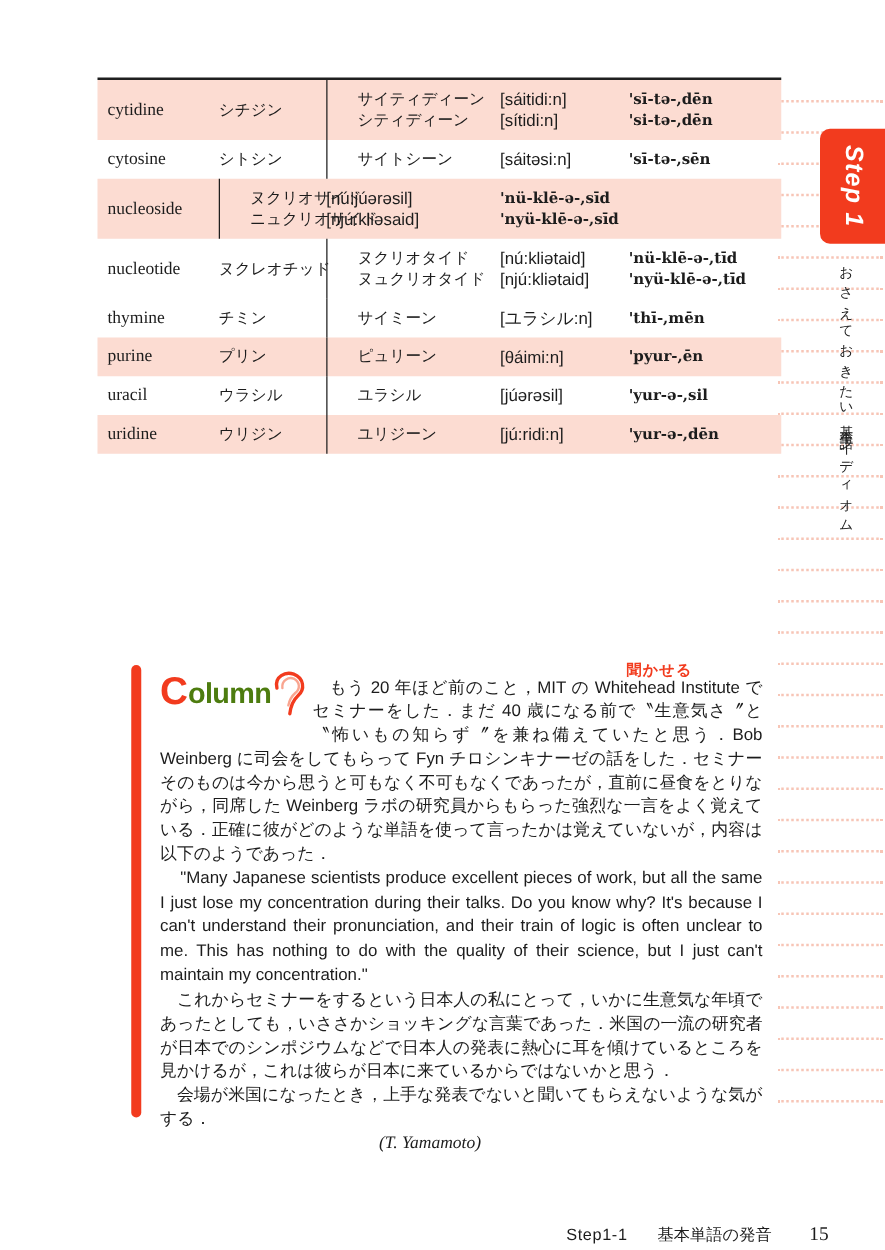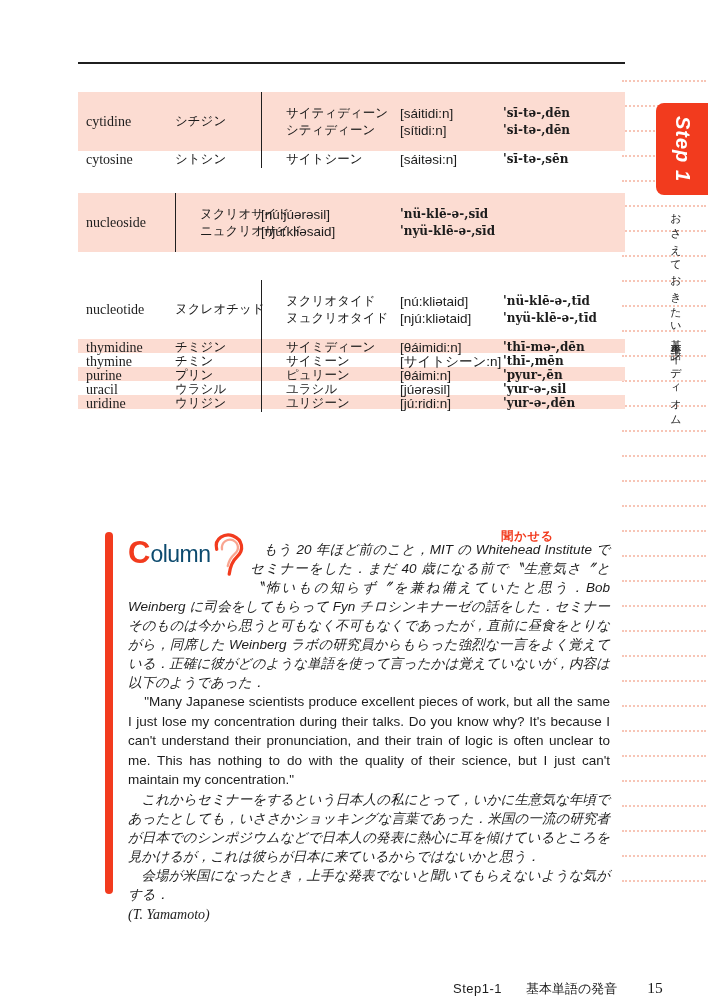--- a/index.html
+++ b/index.html
@@ -22,44 +22,44 @@
     border-radius:8px 0 0 8px;display:flex;align-items:center;justify-content:center;z-index:3;}
   .step-tab span{writing-mode:vertical-rl;font-style:italic;font-weight:bold;font-size:20px;
     color:#ffffff;letter-spacing:1px;white-space:nowrap;}
 
   
   .side-caption{position:absolute;left:668px;top:206px;writing-mode:vertical-rl;
     font-size:11px;letter-spacing:3px;color:#222;z-index:2;}
 
   
   .vocab-table{position:absolute;left:78px;top:62px;width:547px;border-top:2px solid #1f1f1f;z-index:1;}
-  .trow{display:grid;grid-template-columns:97px 86px 139px 103px 122px;align-items:center;height:14px;}
-  .trow.tall{height:59px;margin-top:28px;}
+  .trow{display:grid;grid-template-columns:97px 86px 139px 103px 122px;align-items:center;height:31px;}
+  .trow.tall{height:48px;}
   .trow.pink{background:var(--pink);}
   .cell{height:100%;display:flex;flex-direction:column;justify-content:center;}
   .cell div{line-height:17px;white-space:nowrap;}
   .c-en{padding-left:8px;font-family:"Liberation Serif","DejaVu Serif",serif;font-size:14px;}
   .c-jp{font-size:12.5px;}
   .c-rd{border-left:1.6px solid #1f1f1f;padding-left:24px;font-size:12.5px;}
   .c-ipa{font-family:Liberation Sans, sans-serif;font-size:13.5px;}
   .c-ph{font-family:"DejaVu Serif",serif;font-size:12px;font-weight:bold;}
 
   
   .column-block{position:absolute;left:105px;top:524px;width:505px;z-index:1;}
   .red-bar{position:absolute;left:0;top:8px;width:8px;height:362px;background:var(--red);border-radius:4px;}
   .col-heading{position:absolute;top:4px;right:56px;color:var(--red);font-weight:bold;font-size:12px;letter-spacing:1px;}
   .col-body{margin-left:23px;padding-top:16px;width:482px;}
   .col-logo{float:left;width:118px;height:48px;display:flex;align-items:flex-start;margin:-2px 4px 2px 0;}
   .logo-c{color:var(--red);font-weight:bold;font-size:31px;line-height:30px;}
-  .logo-rest{color:#0c4a6e;font-weight:normal;font-size:23px;line-height:32px;letter-spacing:-0.5px;}
+  .logo-rest{color:#4d7c0f;font-weight:bold;font-size:23px;line-height:32px;letter-spacing:-0.5px;}
   .ear{margin-left:-1px;margin-top:-8px;}
-  p.jp{font-size:13.5px;line-height:19px;text-align:justify;text-indent:1em;color:var(--ink);font-style:italic;}
+  p.jp{font-size:13.5px;line-height:19px;text-align:justify;text-indent:1em;color:var(--ink);}
   p.quote{font-size:13.5px;line-height:19.5px;text-align:justify;text-indent:1.2em;color:var(--ink);
     font-family:"Liberation Sans",sans-serif;}
-  p.sig{text-align:left;padding-right:50px;font-family:"Liberation Serif","DejaVu Serif",serif;
+  p.sig{text-align:center;padding-right:50px;font-family:"Liberation Serif","DejaVu Serif",serif;
     font-style:italic;font-size:14px;margin-top:3px;}
 
   
   .footer{position:absolute;top:931px;left:453px;display:flex;align-items:baseline;z-index:1;}
   .footer .f-sec{font-size:13px;letter-spacing:0.5px;}
   .footer .f-title{font-size:13px;margin-left:24px;}
   .footer .f-page{font-size:15.5px;margin-left:30px;font-family:"Liberation Serif",serif;margin-top:48px;}
 </style>
 </head>
 <body>
@@ -177,49 +177,32 @@
           </div>
           <div class="cell c-ipa">
             <div>[nú:kliətaid]</div>
             <div>[njú:kliətaid]</div>
           </div>
           <div class="cell c-ph">
             <div>'nü-klē-ə-,tīd</div>
             <div>'nyü-klē-ə-,tīd</div>
           </div>
         </div>
-        <div class="trow pink">
-          <div class="cell c-en">
-            <div>thymidine</div>
-          </div>
-          <div class="cell c-jp">
-            <div>チミジン</div>
-          </div>
-          <div class="cell c-rd">
-            <div>サイミディーン</div>
-          </div>
-          <div class="cell c-ipa">
-            <div>[θáimidi:n]</div>
-          </div>
-          <div class="cell c-ph">
-            <div>'thī-mə-,dēn</div>
-          </div>
-        </div>
         <div class="trow">
           <div class="cell c-en">
             <div>thymine</div>
           </div>
           <div class="cell c-jp">
             <div>チミン</div>
           </div>
           <div class="cell c-rd">
             <div>サイミーン</div>
           </div>
           <div class="cell c-ipa">
-            <div>[サイトシーン:n]</div>
+            <div>[ユラシル:n]</div>
           </div>
           <div class="cell c-ph">
             <div>'thī-,mēn</div>
           </div>
         </div>
         <div class="trow pink">
           <div class="cell c-en">
             <div>purine</div>
           </div>
           <div class="cell c-jp">

